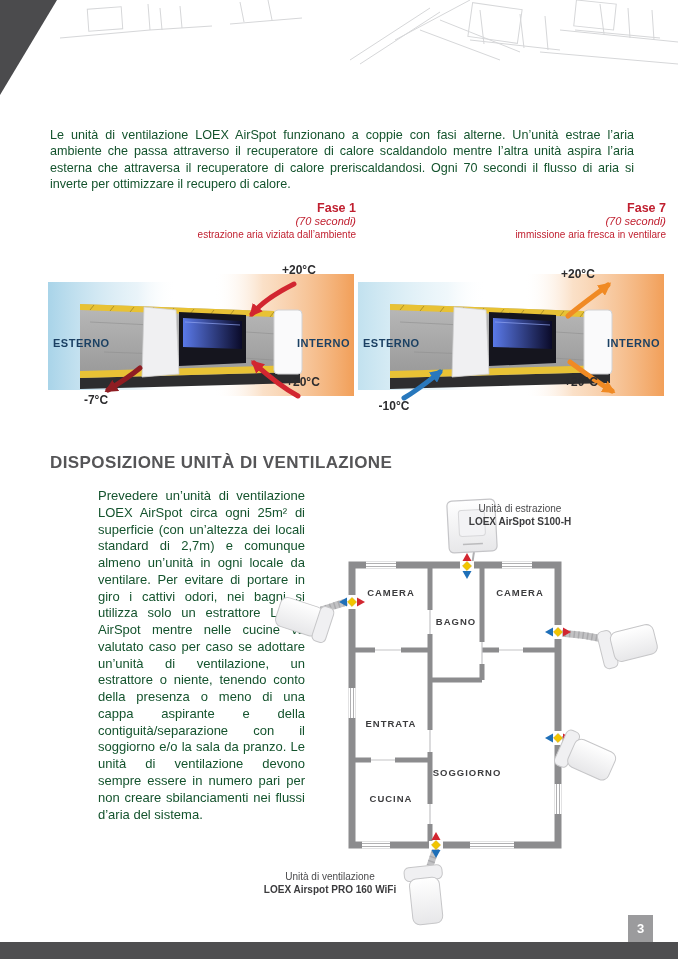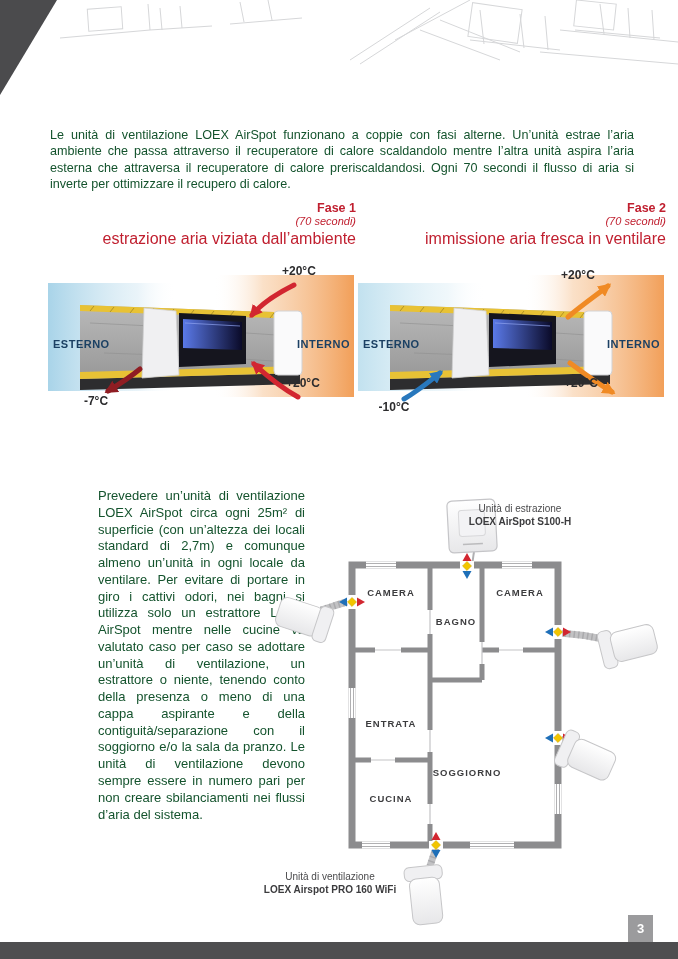--- a/index.html
+++ b/index.html
@@ -15,21 +15,21 @@
   }
   #title1{left:50px;top:97px;}
   #title2{left:50px;top:454px;}
   .body-text{position:absolute;margin:0;color:#14532d;text-align:justify;}
   #body1{left:50px;top:127px;width:584px;font-size:12.6px;line-height:1.3;}
   #body2{left:50px;top:488px;width:207px;font-size:13px;line-height:1.29;margin-left:48px;}
   .phases{position:absolute;left:46px;top:201px;width:620px;display:flex;}
   .phase{width:310px;display:flex;flex-direction:column;align-items:flex-end;}
   .phase-title{font-size:12.5px;font-weight:700;color:#c01f2f;line-height:1.15;}
   .phase-duration{font-size:11px;color:#c01f2f;line-height:1.25;font-style:italic;}
-  .phase-desc{font-size:16px;color:#c01f2f;line-height:1.2;margin-bottom:13px;}
+  .phase-desc{font-size:10px;color:#c01f2f;line-height:1.2;margin-bottom:19px;}
   .phase svg{display:block;}
   .floorplan-wrap{position:absolute;left:255px;top:492px;}
   svg text{font-family:"Liberation Sans",sans-serif;}
   .room-label{font-size:9.5px;font-weight:700;fill:#3c3c3e;letter-spacing:1px;}
   .unit-label-1{font-size:10px;fill:#4a4a4c;}
   .unit-label-2{font-size:10px;font-weight:700;fill:#3c3c3e;}
   .temp-label{font-size:12px;font-weight:700;fill:#2c2c2e;}
   .side-label{font-size:11px;font-weight:700;fill:#1b4063;letter-spacing:.5px;}
   .page-number{
     position:absolute;right:25px;top:915px;width:25px;height:27px;
@@ -119,21 +119,21 @@
         </g>
         <text class="temp-label" x="236" y="14">+20°C</text>
         <text class="temp-label" x="240" y="126">+20°C</text>
         <text class="temp-label" x="50" y="144" text-anchor="middle">-7°C</text>
         <text class="side-label" x="7" y="87">ESTERNO</text>
         <text class="side-label" x="304" y="87" text-anchor="end">INTERNO</text>
       </svg>
     </div>
 
     <div class="phase">
-      <div class="phase-title">Fase 2</div>
+      <div class="phase-title">Fase 7</div>
       <div class="phase-duration">(70 secondi)</div>
       <div class="phase-desc">immissione aria fresca in ventilare</div>
       <svg width="310" height="152" viewBox="0 0 310 152">
         <defs>
           <linearGradient id="gBlue2" x1="0" y1="0" x2="1" y2="0">
             <stop offset="0" stop-color="#b7dcec" stop-opacity=".85"></stop>
             <stop offset=".7" stop-color="#d8ecf5" stop-opacity=".4"></stop>
             <stop offset="1" stop-color="#ffffff" stop-opacity="0"></stop>
           </linearGradient>
           <linearGradient id="gOrange2" x1="0" y1="0" x2="1" y2="0">
@@ -178,20 +178,21 @@
         </g>
         <text class="temp-label" x="205" y="18">+20°C</text>
         <text class="temp-label" x="208" y="126">+20°C</text>
         <text class="temp-label" x="38" y="150" text-anchor="middle">-10°C</text>
         <text class="side-label" x="7" y="87">ESTERNO</text>
         <text class="side-label" x="304" y="87" text-anchor="end">INTERNO</text>
       </svg>
     </div>
   </div>
 
+  <h1 id="title2" class="section-title">DISPOSIZIONE UNITÀ DI VENTILAZIONE</h1>
   <p id="body2" class="body-text">Prevedere un’unità di ventilazione LOEX AirSpot circa ogni 25m² di superficie (con un’altezza dei locali standard di 2,7m) e comunque almeno un’unità in ogni locale da ventilare. Per evitare di portare in giro i cattivi odori, nei bagni si utilizza solo un estrattore LOEX AirSpot mentre nelle cucine va valutato caso per caso se adottare un’unità di ventilazione, un estrattore o niente, tenendo conto della presenza o meno di una cappa aspirante e della contiguità/separazione con il soggiorno e/o la sala da pranzo. Le unità di ventilazione devono sempre essere in numero pari per non creare sbilanciamenti nei flussi d’aria del sistema.</p>
 
   <div class="floorplan-wrap">
     <svg width="423" height="467" viewBox="0 0 423 467">
       <defs>
         <linearGradient id="gUnit" x1="0" y1="0" x2="0" y2="1">
           <stop offset="0" stop-color="#ffffff"></stop>
             <stop offset="1" stop-color="#e7e7e9"></stop>
         </linearGradient>
       </defs>

